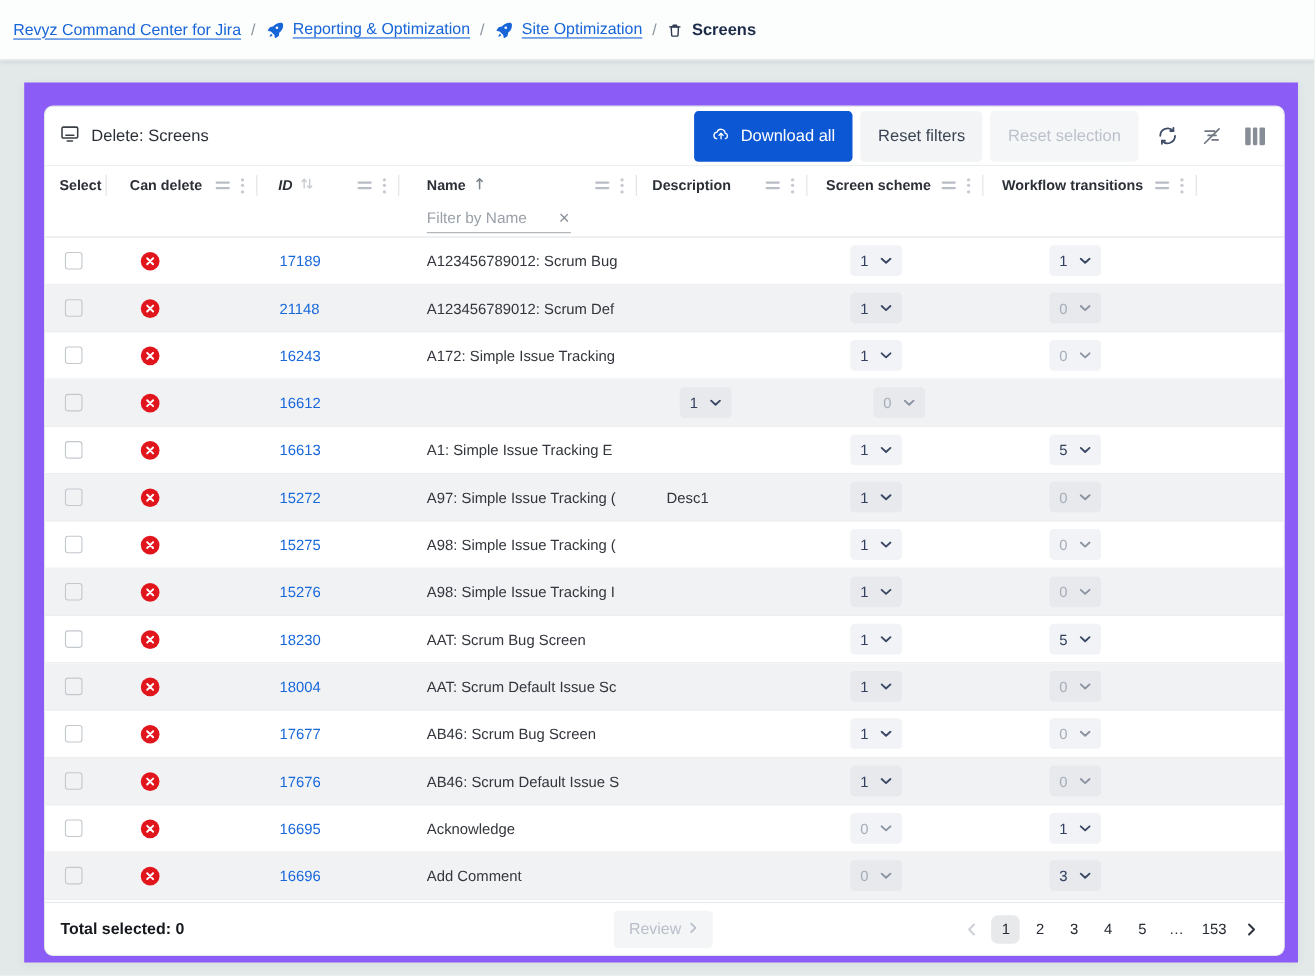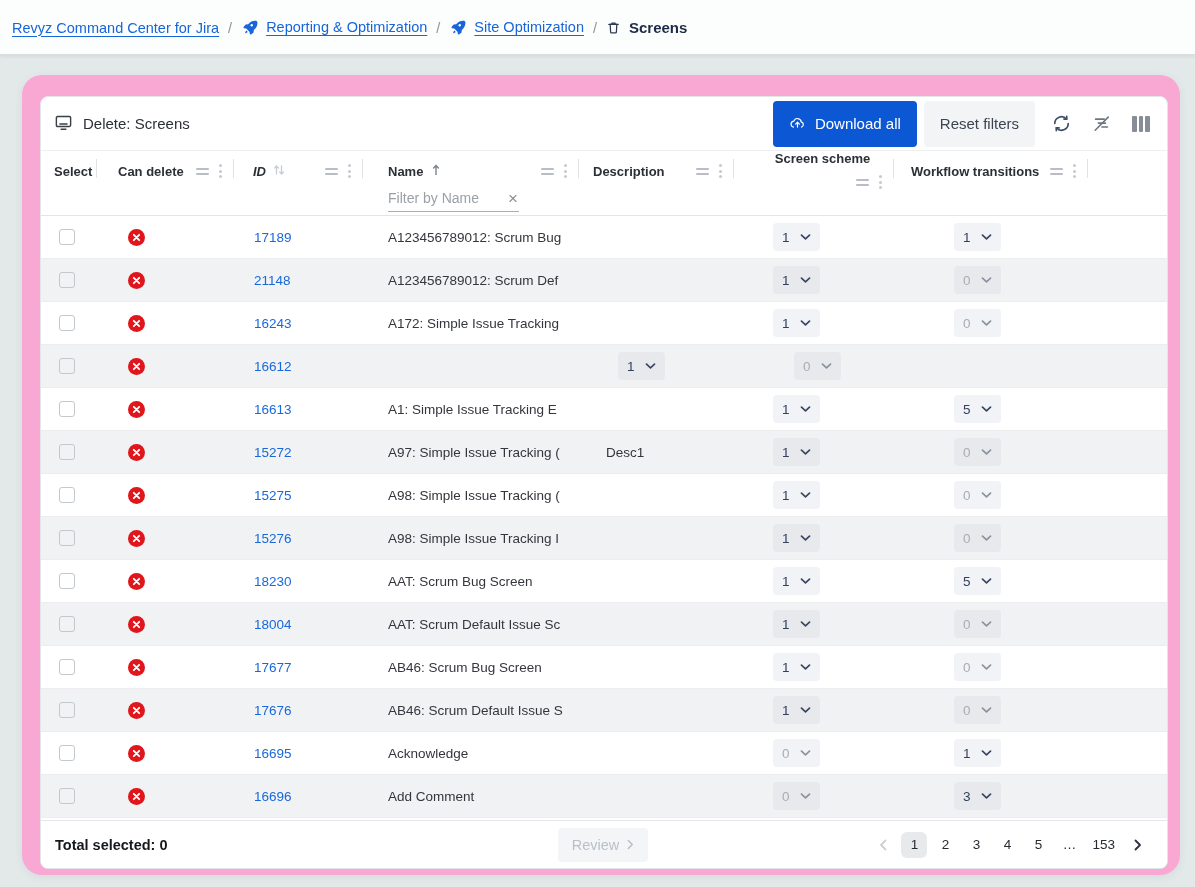--- a/index.html
+++ b/index.html
@@ -19,21 +19,21 @@
   }
   .crumbs { display:flex; align-items:flex-end; gap:9px; font-size:14.5px; }
   .crumbs a { color:#1765d8; text-decoration:underline; text-underline-offset:3px; display:inline-flex; align-items:center; gap:8px; }
   .crumb-sep { color:#8a939e; }
   .crumb-current { font-weight:700; color:#1c2b47; display:inline-flex; align-items:center; gap:8px; font-size:15px; }
   .crumb-icon { display:inline-flex; align-items:center; }
 
   
   .card {
     position:absolute; left:22px; right:15px; top:75px; bottom:12px;
-    background:#f9a8d4; border-radius:20px;
+    background:#8b5cf6; border-radius:0;
     box-shadow:0 2px 8px rgba(60,80,90,.08);
   }
   .panel {
     position:absolute; left:18px; top:21px; right:12px; bottom:6px;
     background:#fff; border:1px solid #e3e6e9; border-radius:8px;
     display:flex; flex-direction:column; overflow:hidden;
   }
   
   .panel-header { flex:0 0 54px; display:flex; align-items:center; padding:0 12px 0 13px; border-bottom:1px solid #eceef0; }
   .panel-title { display:flex; align-items:center; gap:10px; font-size:15px; color:#2b2f36; }
@@ -50,21 +50,21 @@
   .grid { display:grid; grid-template-columns:56px 137px 129px 216px 155px 160px 194px 1fr; }
   .thead-labels { height:35px; align-items:center; font-weight:700; font-size:13px; color:#2b2f36; }
   .hcell { position:relative; height:100%; display:flex; align-items:center; gap:7px; }
   .hcell::after { content:""; position:absolute; right:0; top:8px; height:19px; width:1px; background:#e0e2e5; }
   .hcell.no-sep::after { display:none; }
   .h-select { padding-left:13px; }
   .h-candelete { padding-left:21px; }
   .h-id { padding-left:19px;font-style:italic; }
   .h-name { padding-left:25px; }
   .h-desc { padding-left:14px; }
-  .h-screen { padding-left:17px;flex-direction:column; }
+  .h-screen { padding-left:17px; }
   .h-workflow { padding-left:17px; }
   .hicons { margin-left:auto; display:flex; align-items:center; gap:8px; padding-right:10px; }
   .filter-bars { width:13px; display:flex; flex-direction:column; gap:3px; cursor:pointer; }
   .filter-bars i { display:block; height:2px; background:#b9bec6; border-radius:1px; }
   .dots { display:flex; flex-direction:column; gap:2.5px; cursor:pointer; padding:2px; }
   .dots i { display:block; width:3px; height:3px; border-radius:50%; background:#c6cad0; }
 
   .thead-filters { height:30px; align-items:center; border-bottom:1px solid #e2e4e7; }
   .name-filter { grid-column:4; margin-left:25px; width:131px; display:flex; align-items:center; border-bottom:1px solid #a9aeb4; padding-bottom:4px; }
   .name-filter input { border:none; outline:none; flex:1; min-width:0; font-size:14px; color:#333; background:transparent; font-family:inherit; padding:0; }
@@ -161,20 +161,21 @@
         <button class="btn btn-primary">
           <span>
             <svg width="17" height="15" viewBox="0 0 24 20" fill="none" stroke="#fff" stroke-width="1.7" stroke-linecap="round" stroke-linejoin="round">
                 <path d="M6.3 16.5A4.3 4.3 0 0 1 6.9 8a5.3 5.3 0 0 1 10.3 1.2 3.8 3.8 0 0 1 .5 7.3"></path>
                 <path d="M12 16.5v-7M12 9.5L9.3 12.2M12 9.5l2.7 2.7"></path>
               </svg>
           </span>
           <span>Download all</span>
         </button>
         <button class="btn btn-default">Reset filters</button>
+        <button class="btn btn-disabled">Reset selection</button>
         <button class="icon-btn">
           <svg width="19" height="19" viewBox="0 0 24 24" fill="none" stroke="#3f4d68" stroke-width="2.1" stroke-linecap="round">
               <path d="M20.5 12a8.5 8.5 0 0 1-14.8 5.7"></path>
               <path d="M3.5 12a8.5 8.5 0 0 1 14.8-5.7"></path>
               <path d="M18.6 2.8v3.6h-3.6"></path>
               <path d="M5.4 21.2v-3.6H9"></path>
             </svg>
         </button>
         <button class="icon-btn">
           <svg width="19" height="19" viewBox="0 0 24 24" fill="none" stroke="#6e7681" stroke-width="2" stroke-linecap="round">

